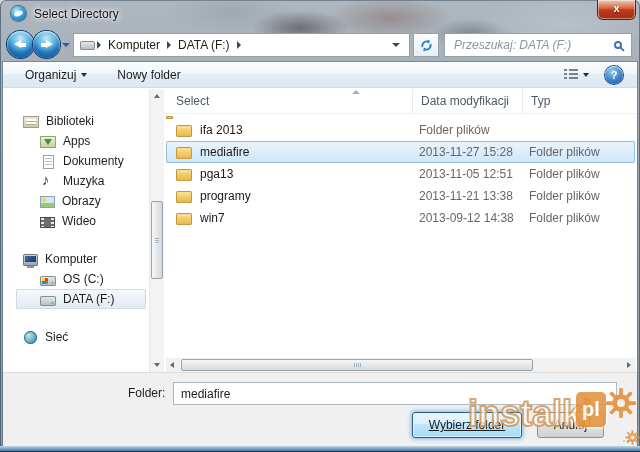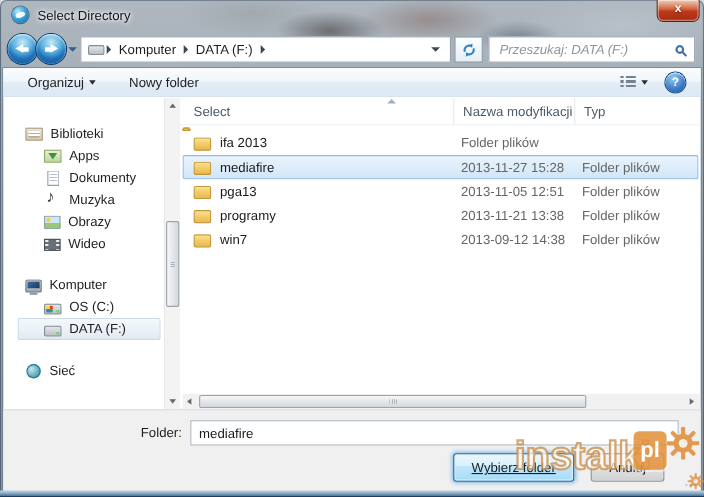--- a/index.html
+++ b/index.html
@@ -333,21 +333,21 @@
         </div>
       </div>
 
       <div class="filelist">
         <div class="list-header">
           <div class="hcol hcol-name">
             <span>Select</span>
             <span class="sort-asc"></span>
           </div>
           <div class="hcol hcol-date">
-            <span>Nazwa modyfikacji</span>
+            <span>Data modyfikacji</span>
           </div>
           <div class="hcol hcol-type">
             <span>Typ</span>
           </div>
         </div>
 
         <div class="rows">
           <div class="row">
             <span class="c-name">
                 <span class="ic-folder"></span>

